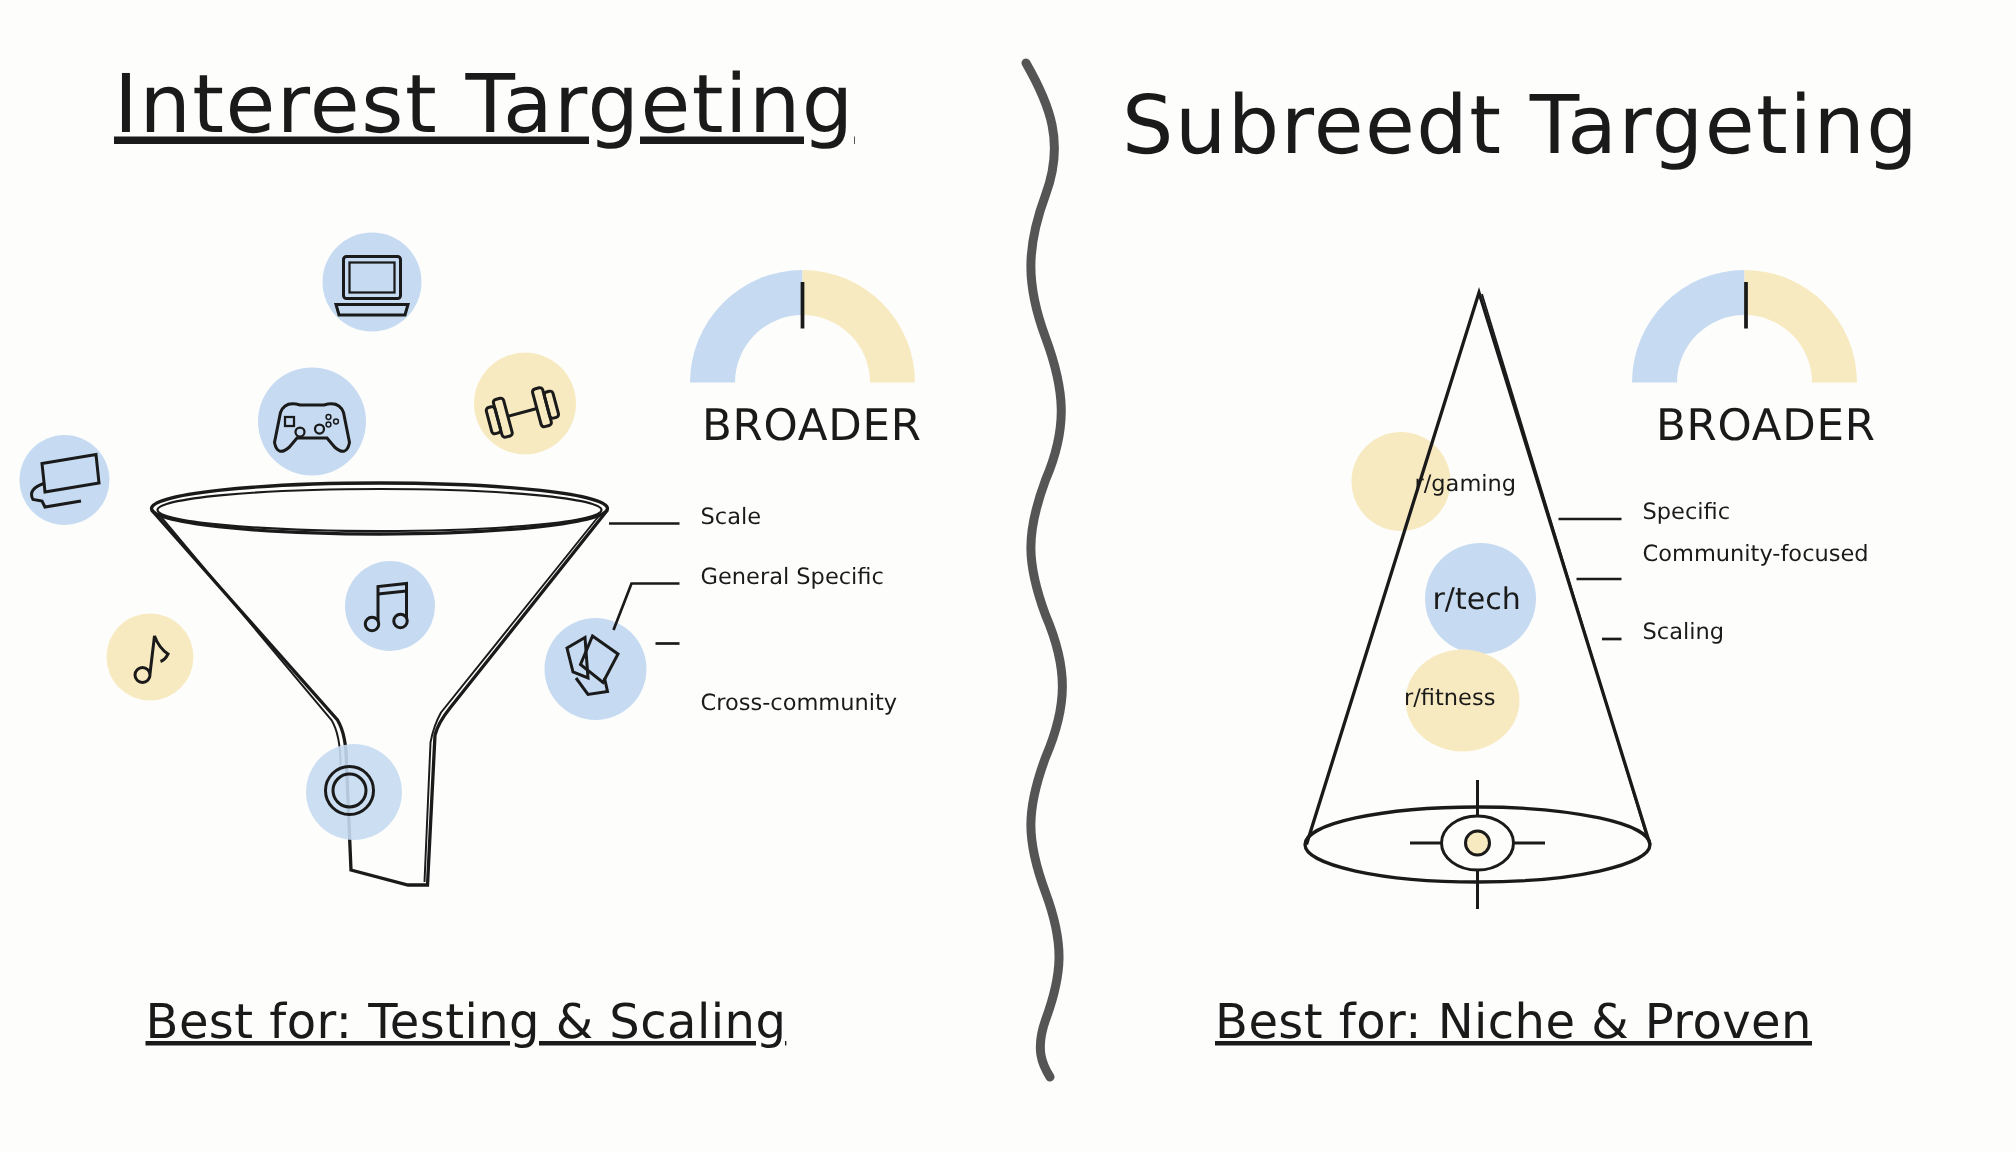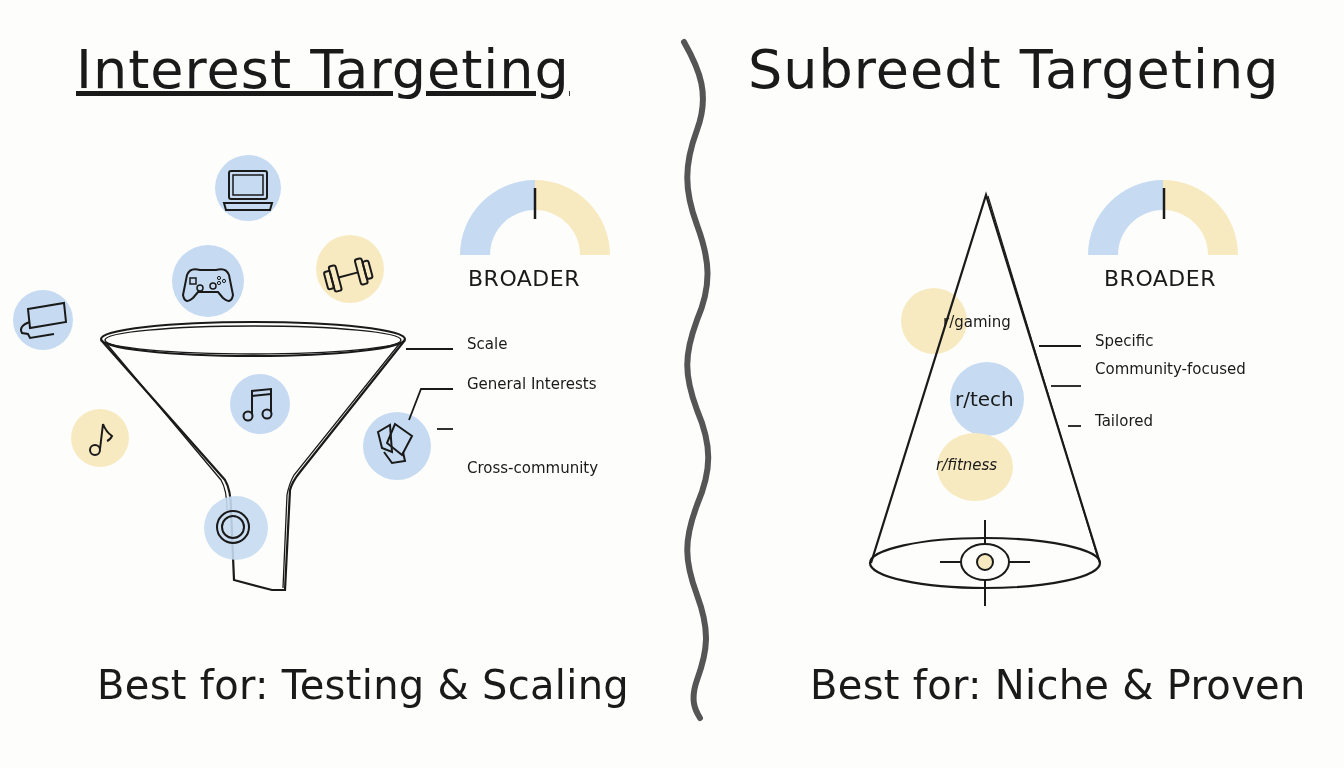--- a/index.html
+++ b/index.html
@@ -1,22 +1,22 @@
 <!DOCTYPE html>
 <html><head>
 <meta charset="utf-8">
 <style>
   html, body { margin:0; padding:0; }
   body { width:1344px; height:768px; background:#fdfdfc; position:relative; overflow:hidden;
          font-family:"DejaVu Sans", sans-serif; color:#1a1a1a; }
   .abs { position:absolute; }
   .title { font-size:54px; font-weight:normal; letter-spacing:1px; white-space:nowrap; }
-  .gauge-label { font-size:22px; letter-spacing:0.5px; white-space:nowrap; }
+  .gauge-label { font-size:29px; letter-spacing:0.5px; white-space:nowrap; }
   .feat { font-size:15px; white-space:nowrap; }
-  .best { font-size:40px; white-space:nowrap; letter-spacing:0.3px; }
+  .best { font-size:32px; white-space:nowrap; letter-spacing:0.3px;text-decoration:underline; }
   svg { position:absolute; left:0; top:0; }
   .sub { font-size:15px; white-space:nowrap; }
 </style>
 </head>
 <body>
 
 <svg width="1344" height="768" viewBox="0 0 1344 768">
 
   <path d="M684 42 C 700 70, 710 95, 697 130 C 684 165, 684 190, 697 225 C 710 260, 712 285, 697 320
            C 684 355, 684 375, 697 410 C 712 445, 712 470, 697 505 C 684 540, 684 560, 697 595
@@ -123,31 +123,31 @@
   </g>
 
   <g stroke="#1a1a1a" stroke-width="1.8">
     <line x1="1039" y1="346" x2="1081" y2="346"></line>
     <line x1="1051" y1="386" x2="1081" y2="386"></line>
     <line x1="1068" y1="426" x2="1081" y2="426"></line>
   </g>
 </svg>
 
 <div class="abs title" style="left:76px; top:38px;text-decoration:underline;">Interest Targeting</div>
-<div class="abs title" style="left:748px; top:38px;">Subreedt Targeting</div>
+<div class="abs title" style="left:748px; top:52px;">Subreedt Targeting</div>
 
 <div class="abs gauge-label" style="left:468px; top:266px;">BROADER</div>
 <div class="abs gauge-label" style="left:1104px; top:266px;">BROADER</div>
 
 <div class="abs feat" style="left:467px; top:335px;">Scale</div>
-<div class="abs feat" style="left:467px; top:375px;">General Interests</div>
+<div class="abs feat" style="left:467px; top:375px;">General Specific</div>
 <div class="abs feat" style="left:467px; top:415px;margin-top:44px;">Cross-community</div>
 
 <div class="abs sub" style="left:943px; top:313px;">r/gaming</div>
 <div class="abs sub" style="left:955px; top:387px; font-size:20px;">r/tech</div>
-<div class="abs sub" style="left:936px; top:456px;font-style:italic;">r/fitness</div>
+<div class="abs sub" style="left:936px; top:456px;">r/fitness</div>
 
 <div class="abs feat" style="left:1095px; top:332px;text-align:center;">Specific</div>
 <div class="abs feat" style="left:1095px; top:360px;">Community-focused</div>
-<div class="abs feat" style="left:1095px; top:412px;">Tailored</div>
+<div class="abs feat" style="left:1095px; top:412px;">Scaling</div>
 
 <div class="abs best" style="left:97px; top:662px;">Best for: Testing &amp; Scaling</div>
 <div class="abs best" style="left:810px; top:662px;">Best for: Niche &amp; Proven</div>
 
 </body></html>

